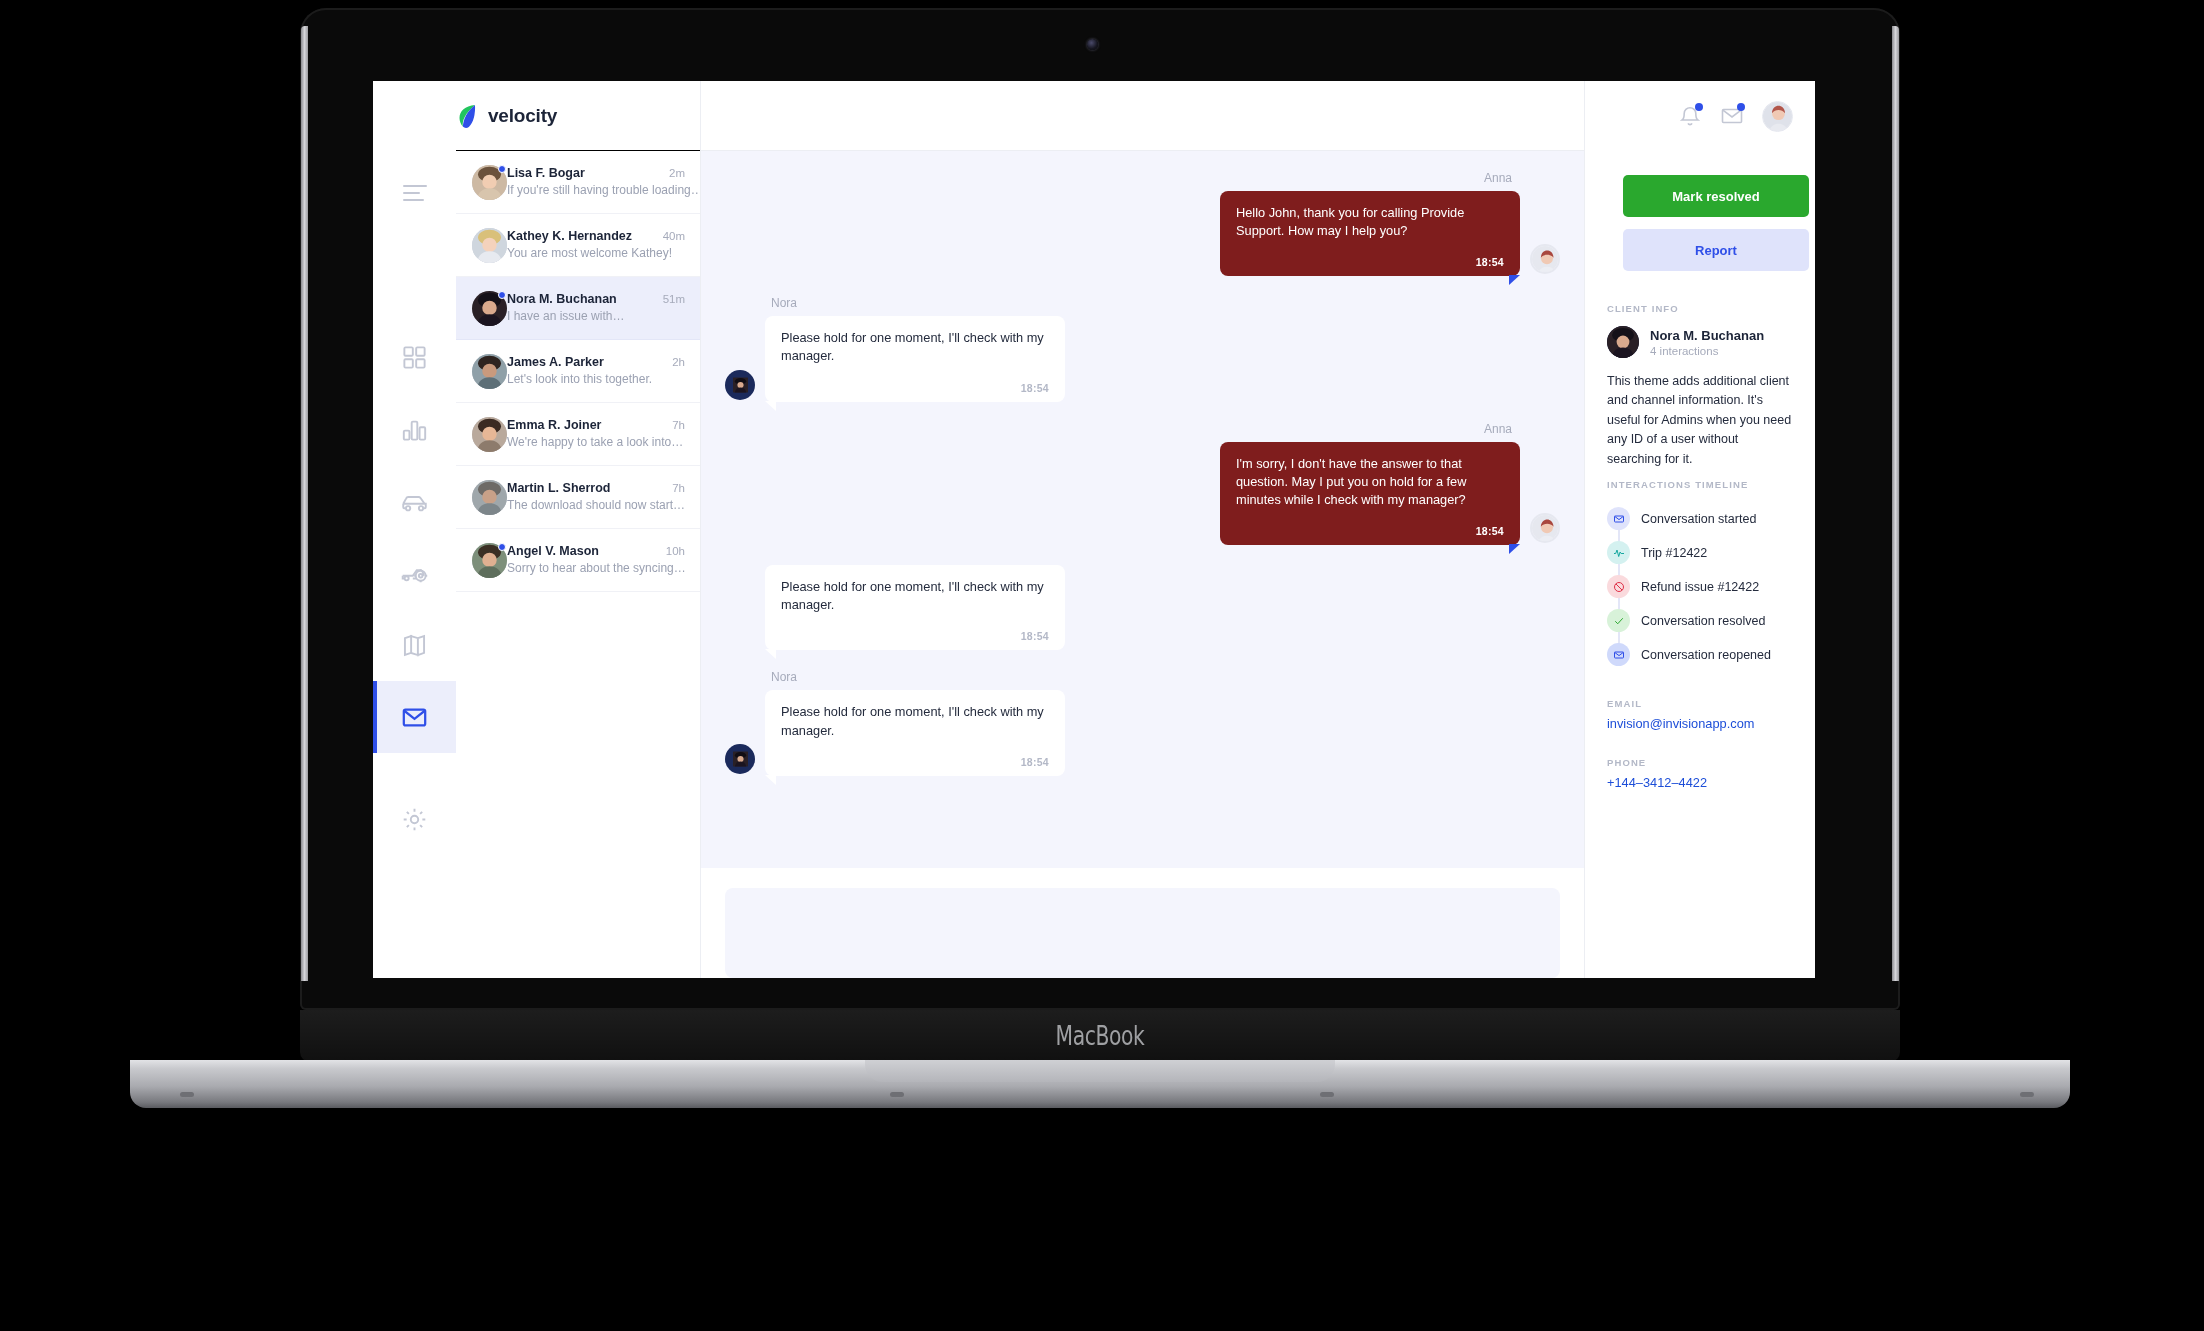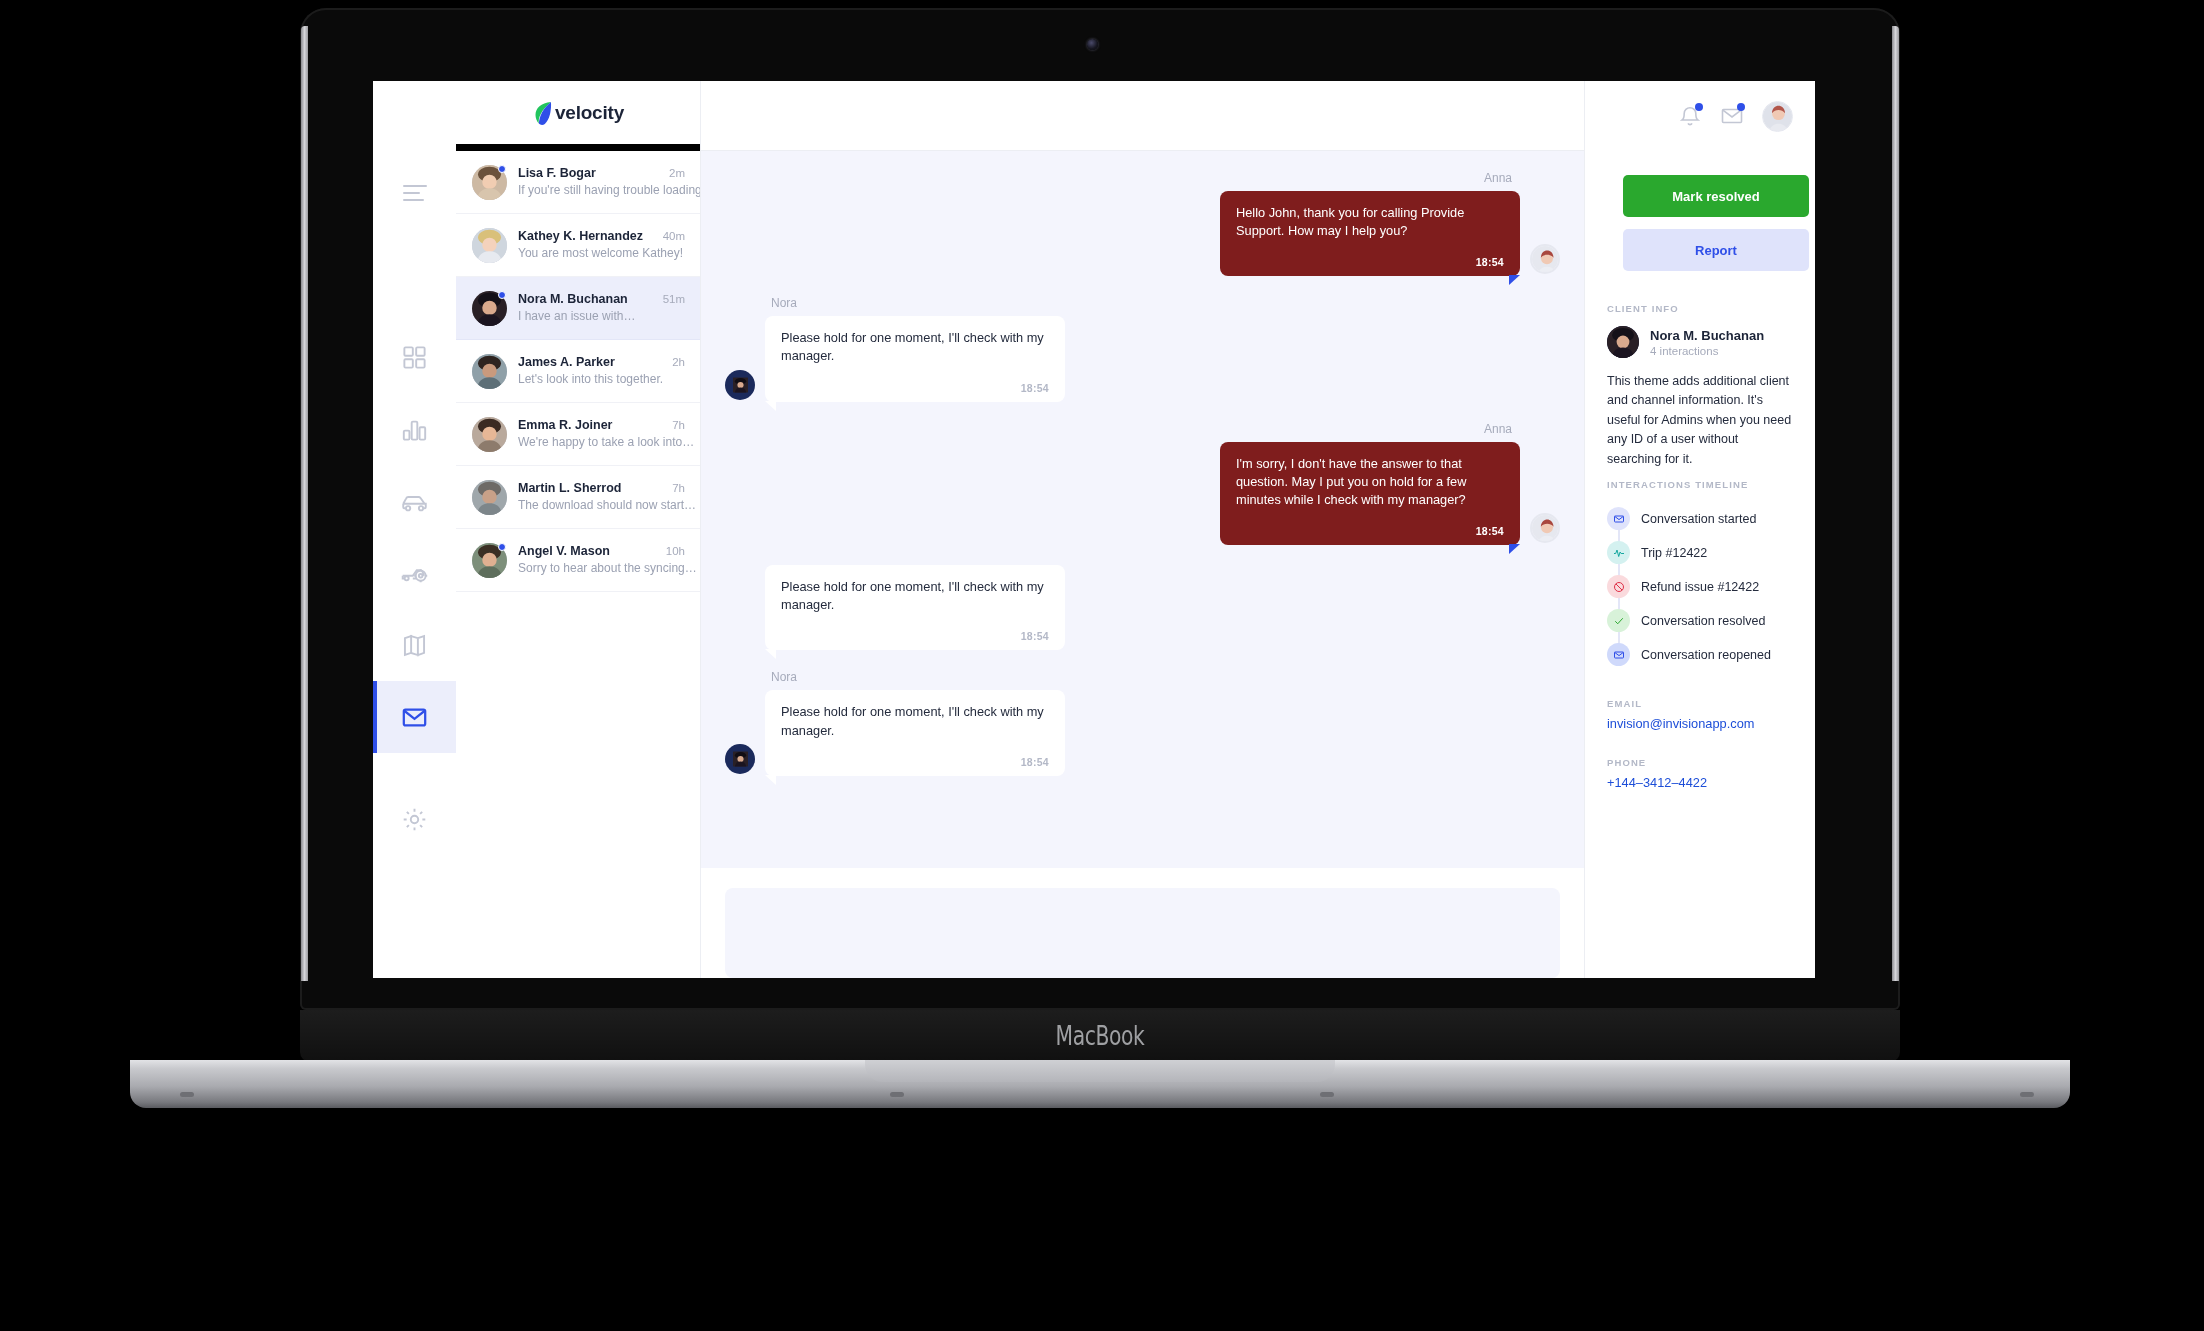--- a/index.html
+++ b/index.html
@@ -93,30 +93,30 @@
   .rail-item.active { background: #eceefb; }
   .rail-item.active:before {
     content: ""; position: absolute; left: 0; top: 0; bottom: 0; width: 4px; background: #2f4fe8;
   }
   .rail-item.active svg { stroke: #2f4fe8; stroke-width: 2; }
   .rail-gear { margin-top: 30px; }
 
   
   .convcol { width: 245px; flex: 0 0 245px; border-right: 1px solid #eceef3; display: flex; flex-direction: column; background:#fff; }
   .brand {
-    height: 70px; flex: 0 0 70px; border-bottom: 7px solid #000000;
-    display: flex; align-items: center; justify-content: center; gap: 1px;
+    height: 70px; flex: 0 0 70px; border-bottom: 1px solid #000000;
+    display: flex; align-items: center; justify-content: flex-start; gap: 10px;
   }
   .brand-mark { width: 22px; height: 24px; position: relative; }
   .brand-mark svg { width: 22px; height: 24px; display: block; }
   .brand-name { font-size: 19px; font-weight: 600; color: #1c2438; letter-spacing: -0.2px; }
 
   .conv-list { flex: 1; overflow: hidden; }
   .conv {
-    display: flex; align-items: center; gap: 11px;
+    display: flex; align-items: center; 
     padding: 14px 15px 14px 16px; height: 63px;
     border-bottom: 1px solid #f0f1f6; cursor: pointer; position: relative;
   }
   .conv.sel { background: #eceefb; border-bottom-color: #e3e6f7; }
   .av { position: relative; flex: 0 0 35px; width: 35px; height: 35px; }
   .av-img {
     width: 35px; height: 35px; border-radius: 50%; overflow: hidden;
     background: #cfd3dd; display: block;
   }
   .av-dot {

